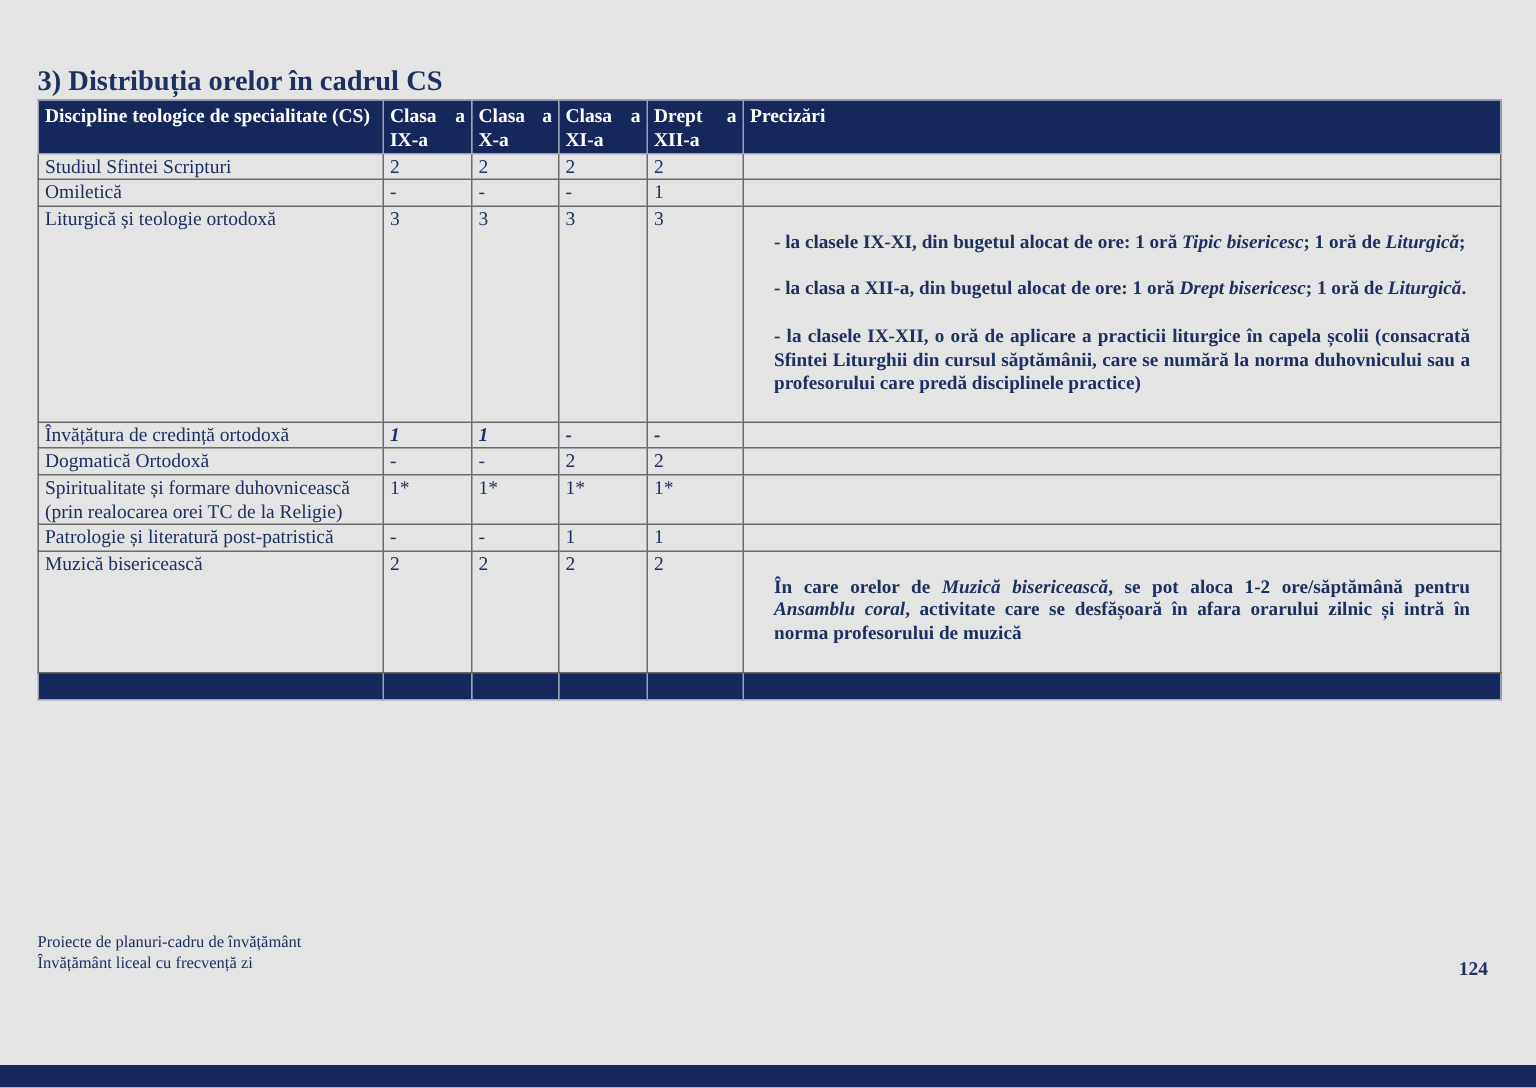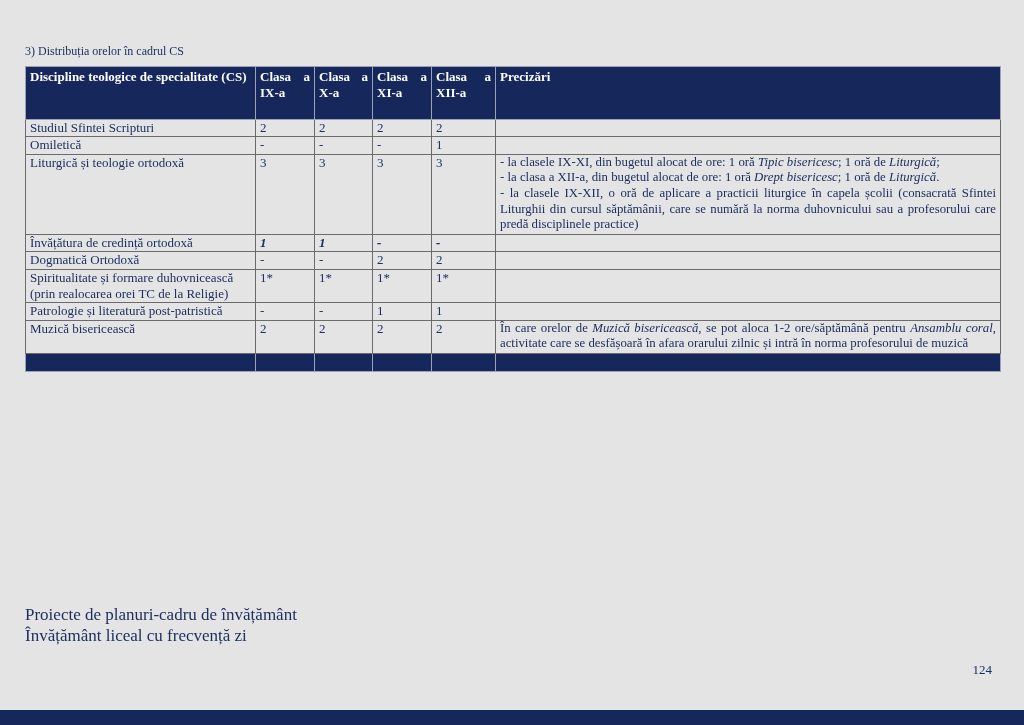--- a/index.html
+++ b/index.html
@@ -13,58 +13,58 @@
   html,body{width:1024px;height:725px;overflow:hidden;}
   body{
     background:var(--page-bg);
     font-family:"Liberation Serif","DejaVu Serif",serif;
     color:var(--text);
     position:relative;
   }
   .page{position:absolute;inset:0;background:var(--page-bg);}
   .doc-title{
     position:absolute;left:25px;top:44px;
-    font-size:12px;font-weight:normal;color:var(--text);
+    font-size:19px;font-weight:bold;color:var(--text);
   }
   table.main{
     position:absolute;left:25px;top:66px;
     width:975px;border-collapse:collapse;table-layout:fixed;
     font-size:13px;line-height:1.2;
   }
   th{
     background:var(--navy);color:#ffffff;
     font-weight:bold;text-align:left;vertical-align:top;
-    padding:2px 4px 17px 4px;
+    padding:2px 4px 0 4px;
     border:1px solid var(--hdr-border);
     text-align:justify;
     font-size:13px;line-height:1.25;
   }
   td{
     border:1px solid var(--border);
     vertical-align:top;
     padding:0 4px 1px 4px;
     font-size:13px;
   }
   td.c-disc{}
   td.c-val{}
   td.c-val.bold{font-weight:bold;font-style:italic;}
   td.c-prec{text-align:justify;font-size:12.8px;line-height:1.22;}
-  td.c-prec div{margin:0;}
+  td.c-prec div{margin:16px;font-weight:bold;}
   tr.navy-row td{
     background:var(--navy);
     height:18px;
     border:1px solid var(--hdr-border);
   }
   .footer-block{
-    position:absolute;left:25px;top:604px;
-    font-size:17px;line-height:1.25;color:var(--text);
+    position:absolute;left:25px;top:622px;
+    font-size:11px;line-height:1.25;color:var(--text);
   }
   .page-number{
-    position:absolute;right:32px;top:662px;
-    font-size:13px;font-weight:normal;color:var(--text);
+    position:absolute;right:32px;top:638px;
+    font-size:13px;font-weight:bold;color:var(--text);
   }
   .bottom-bar{
     position:absolute;left:0;right:0;bottom:0;height:15px;
     background:var(--navy);
   }
 </style>
 </head>
 <body>
 
 <div class="page">
@@ -79,21 +79,21 @@
       <col style="width:59px">
       <col style="width:64px">
       <col style="width:505px">
     </colgroup>
     <thead>
       <tr>
         <th>Discipline teologice de specialitate (CS)</th>
         <th>Clasa a IX-a</th>
         <th>Clasa a X-a</th>
         <th>Clasa a XI-a</th>
-        <th>Clasa a XII-a</th>
+        <th>Drept a XII-a</th>
         <th>Precizări</th>
       </tr>
     </thead>
     <tbody>
         <tr>
           <td class="c-disc">Studiul Sfintei Scripturi</td>
           <td class="c-val">2</td>
           <td class="c-val">2</td>
           <td class="c-val">2</td>
           <td class="c-val">2</td>

